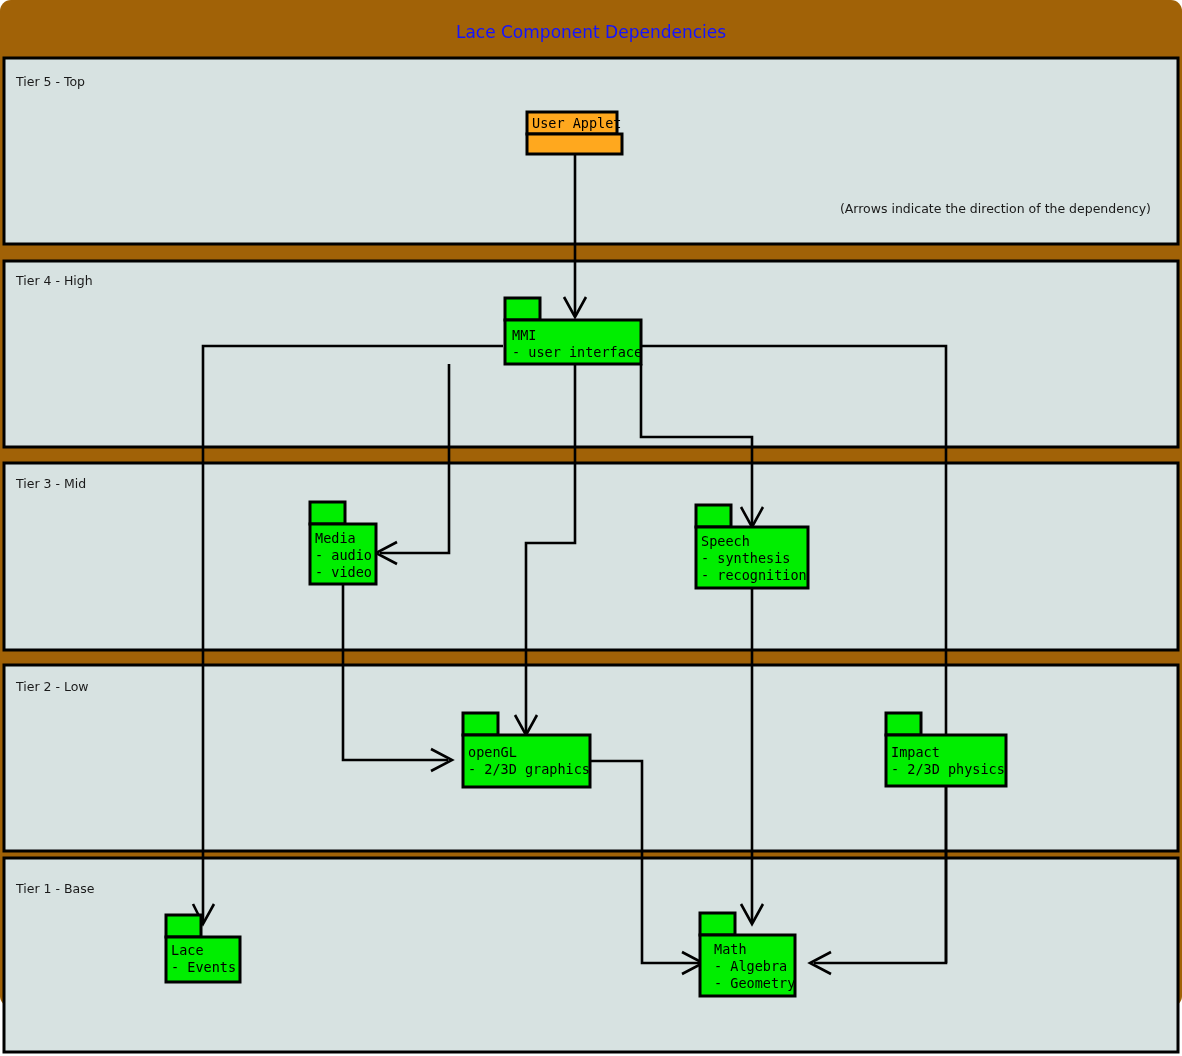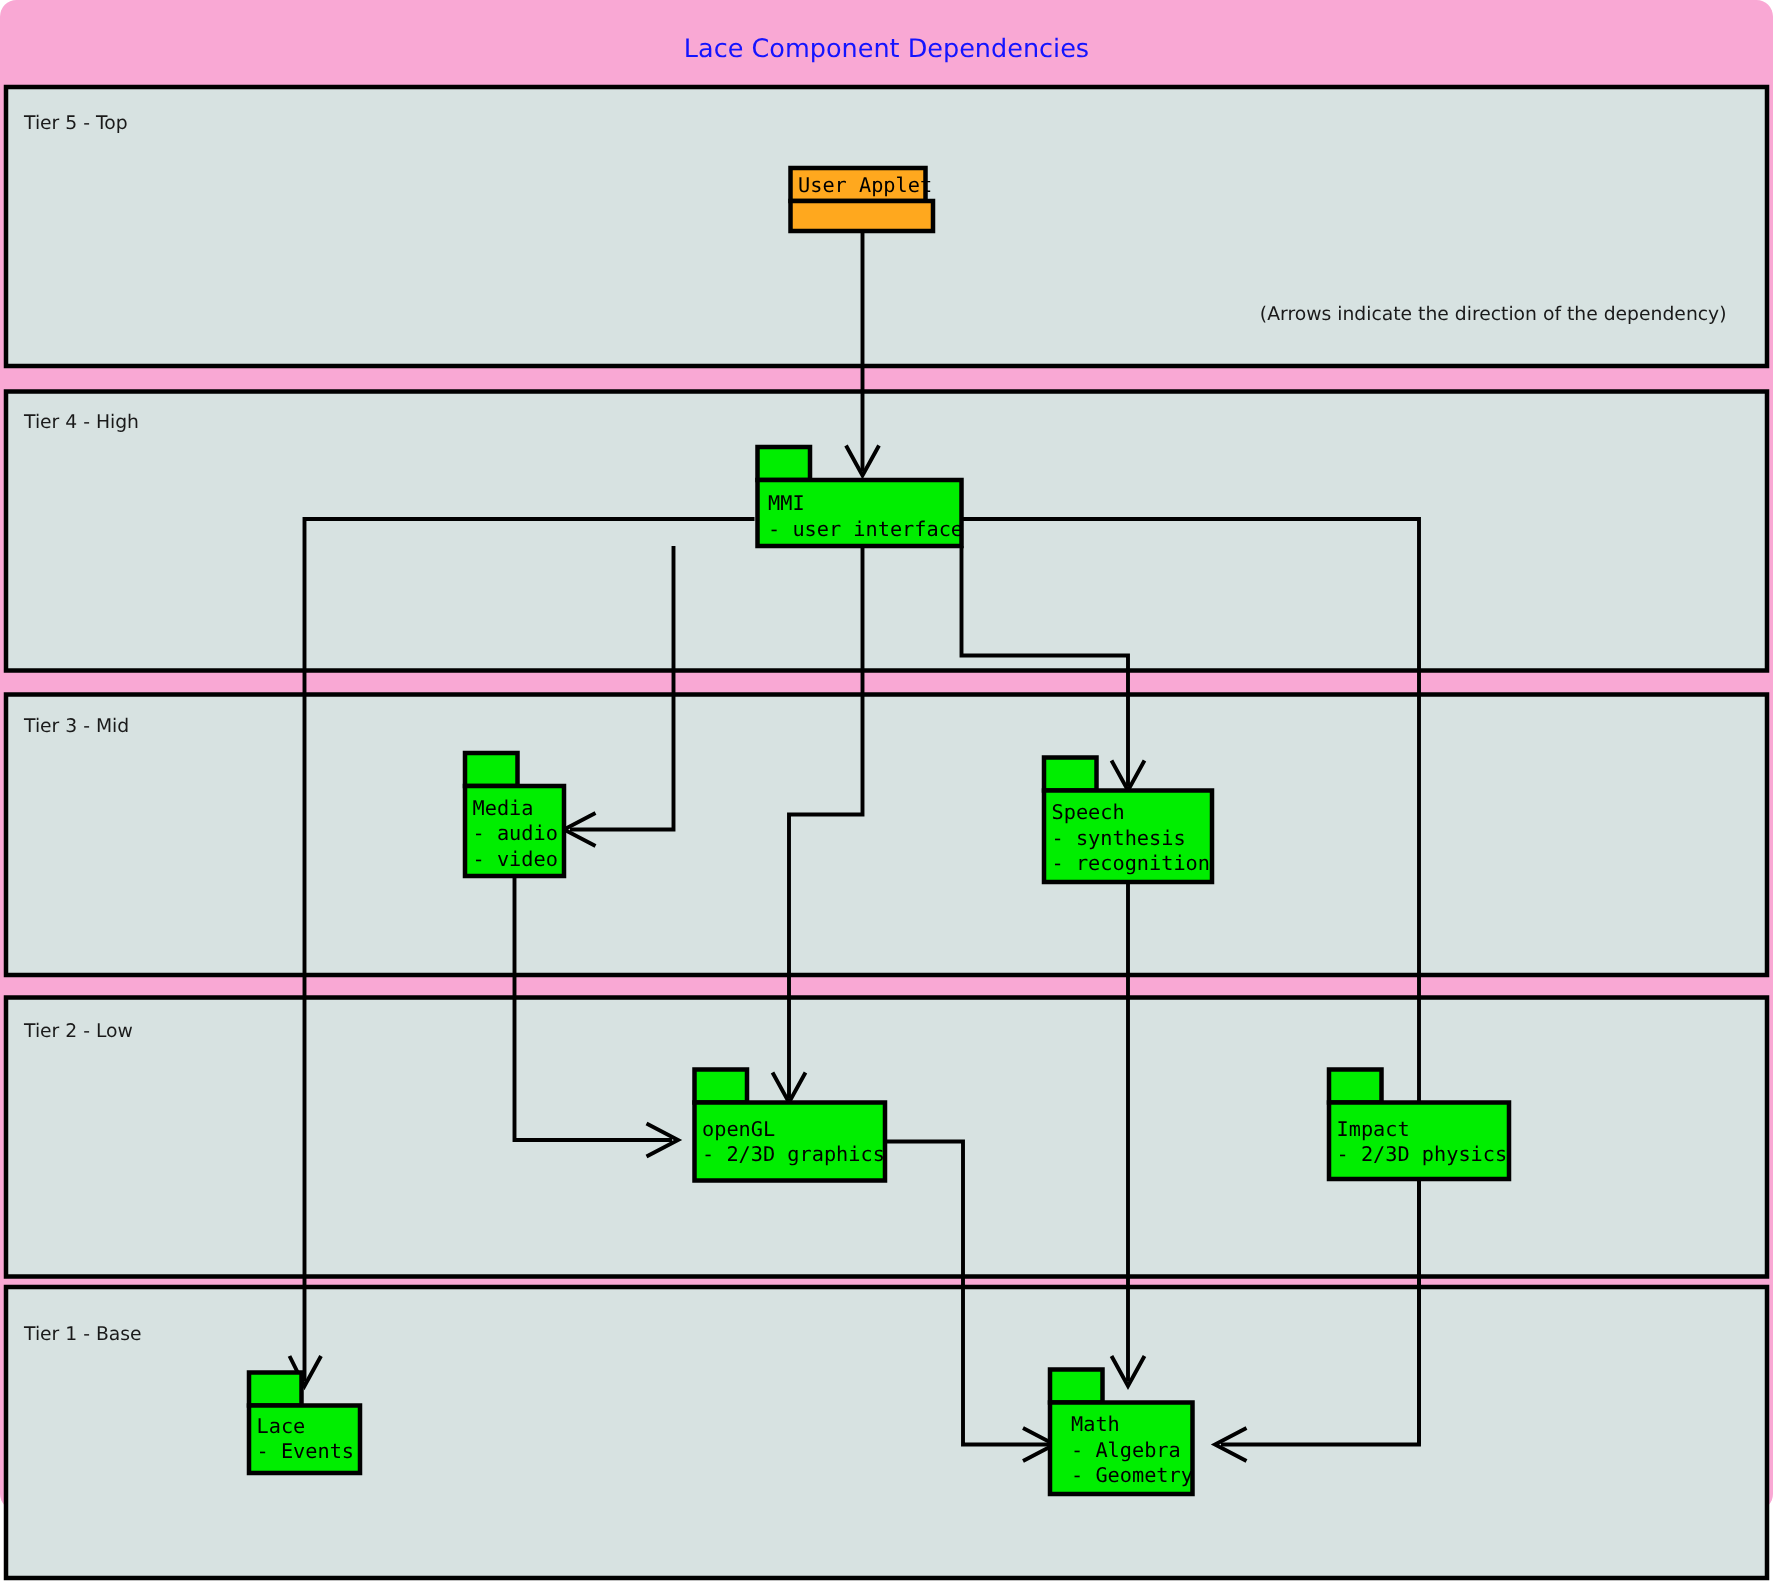--- a/index.html
+++ b/index.html
@@ -10,21 +10,21 @@
   body {
     width: 1182px;
     height: 1056px;
     font-family: "DejaVu Sans", sans-serif;
     overflow: hidden;
   }
   #stage {
     position: relative;
     width: 1182px;
     height: 1007px;
-    background: #f9a8d4;
+    background: #a16207;
     border-radius: 11px;
   }
   svg#diagram {
     display: block;
     width: 1182px;
     height: 1056px;
   }
   .diagram-title {
     font-family: "DejaVu Sans", sans-serif;
     font-size: 17px;

